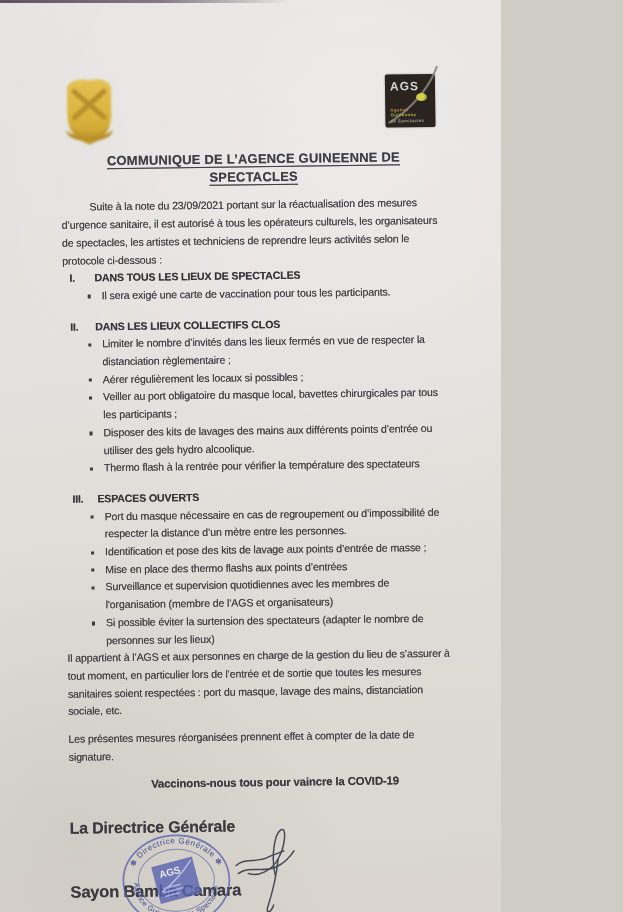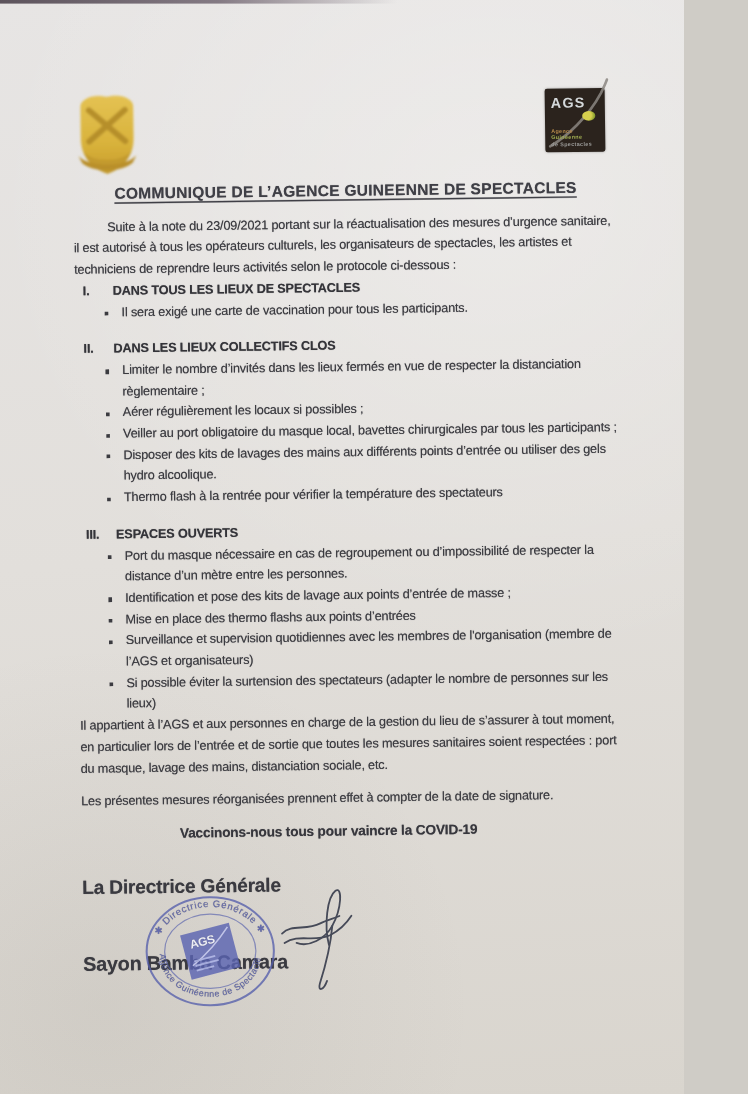--- a/index.html
+++ b/index.html
@@ -1,18 +1,18 @@
 <!DOCTYPE html>
 <html><head>
 <meta charset="utf-8">
 <style>
   html,body{margin:0;padding:0;background:#cfccc6;}
   .photo{
     position:relative;
-    width:570px;height:912px;
+    width:501px;height:912px;
     overflow:hidden;
     font-family:"Liberation Sans",sans-serif;
     background:
       radial-gradient(120% 70% at 72% 18%, rgba(255,255,255,0.28), transparent 62%),
       radial-gradient(90% 55% at 15% 92%, rgba(115,110,100,0.10), transparent 60%),
       linear-gradient(176deg,#e7e5e4 0%,#e2dfdb 50%,#d9d5ce 100%);
     color:#3b3b40;
   }
   .top-edge{
     position:absolute;top:0;left:0;width:58%;height:3px;

